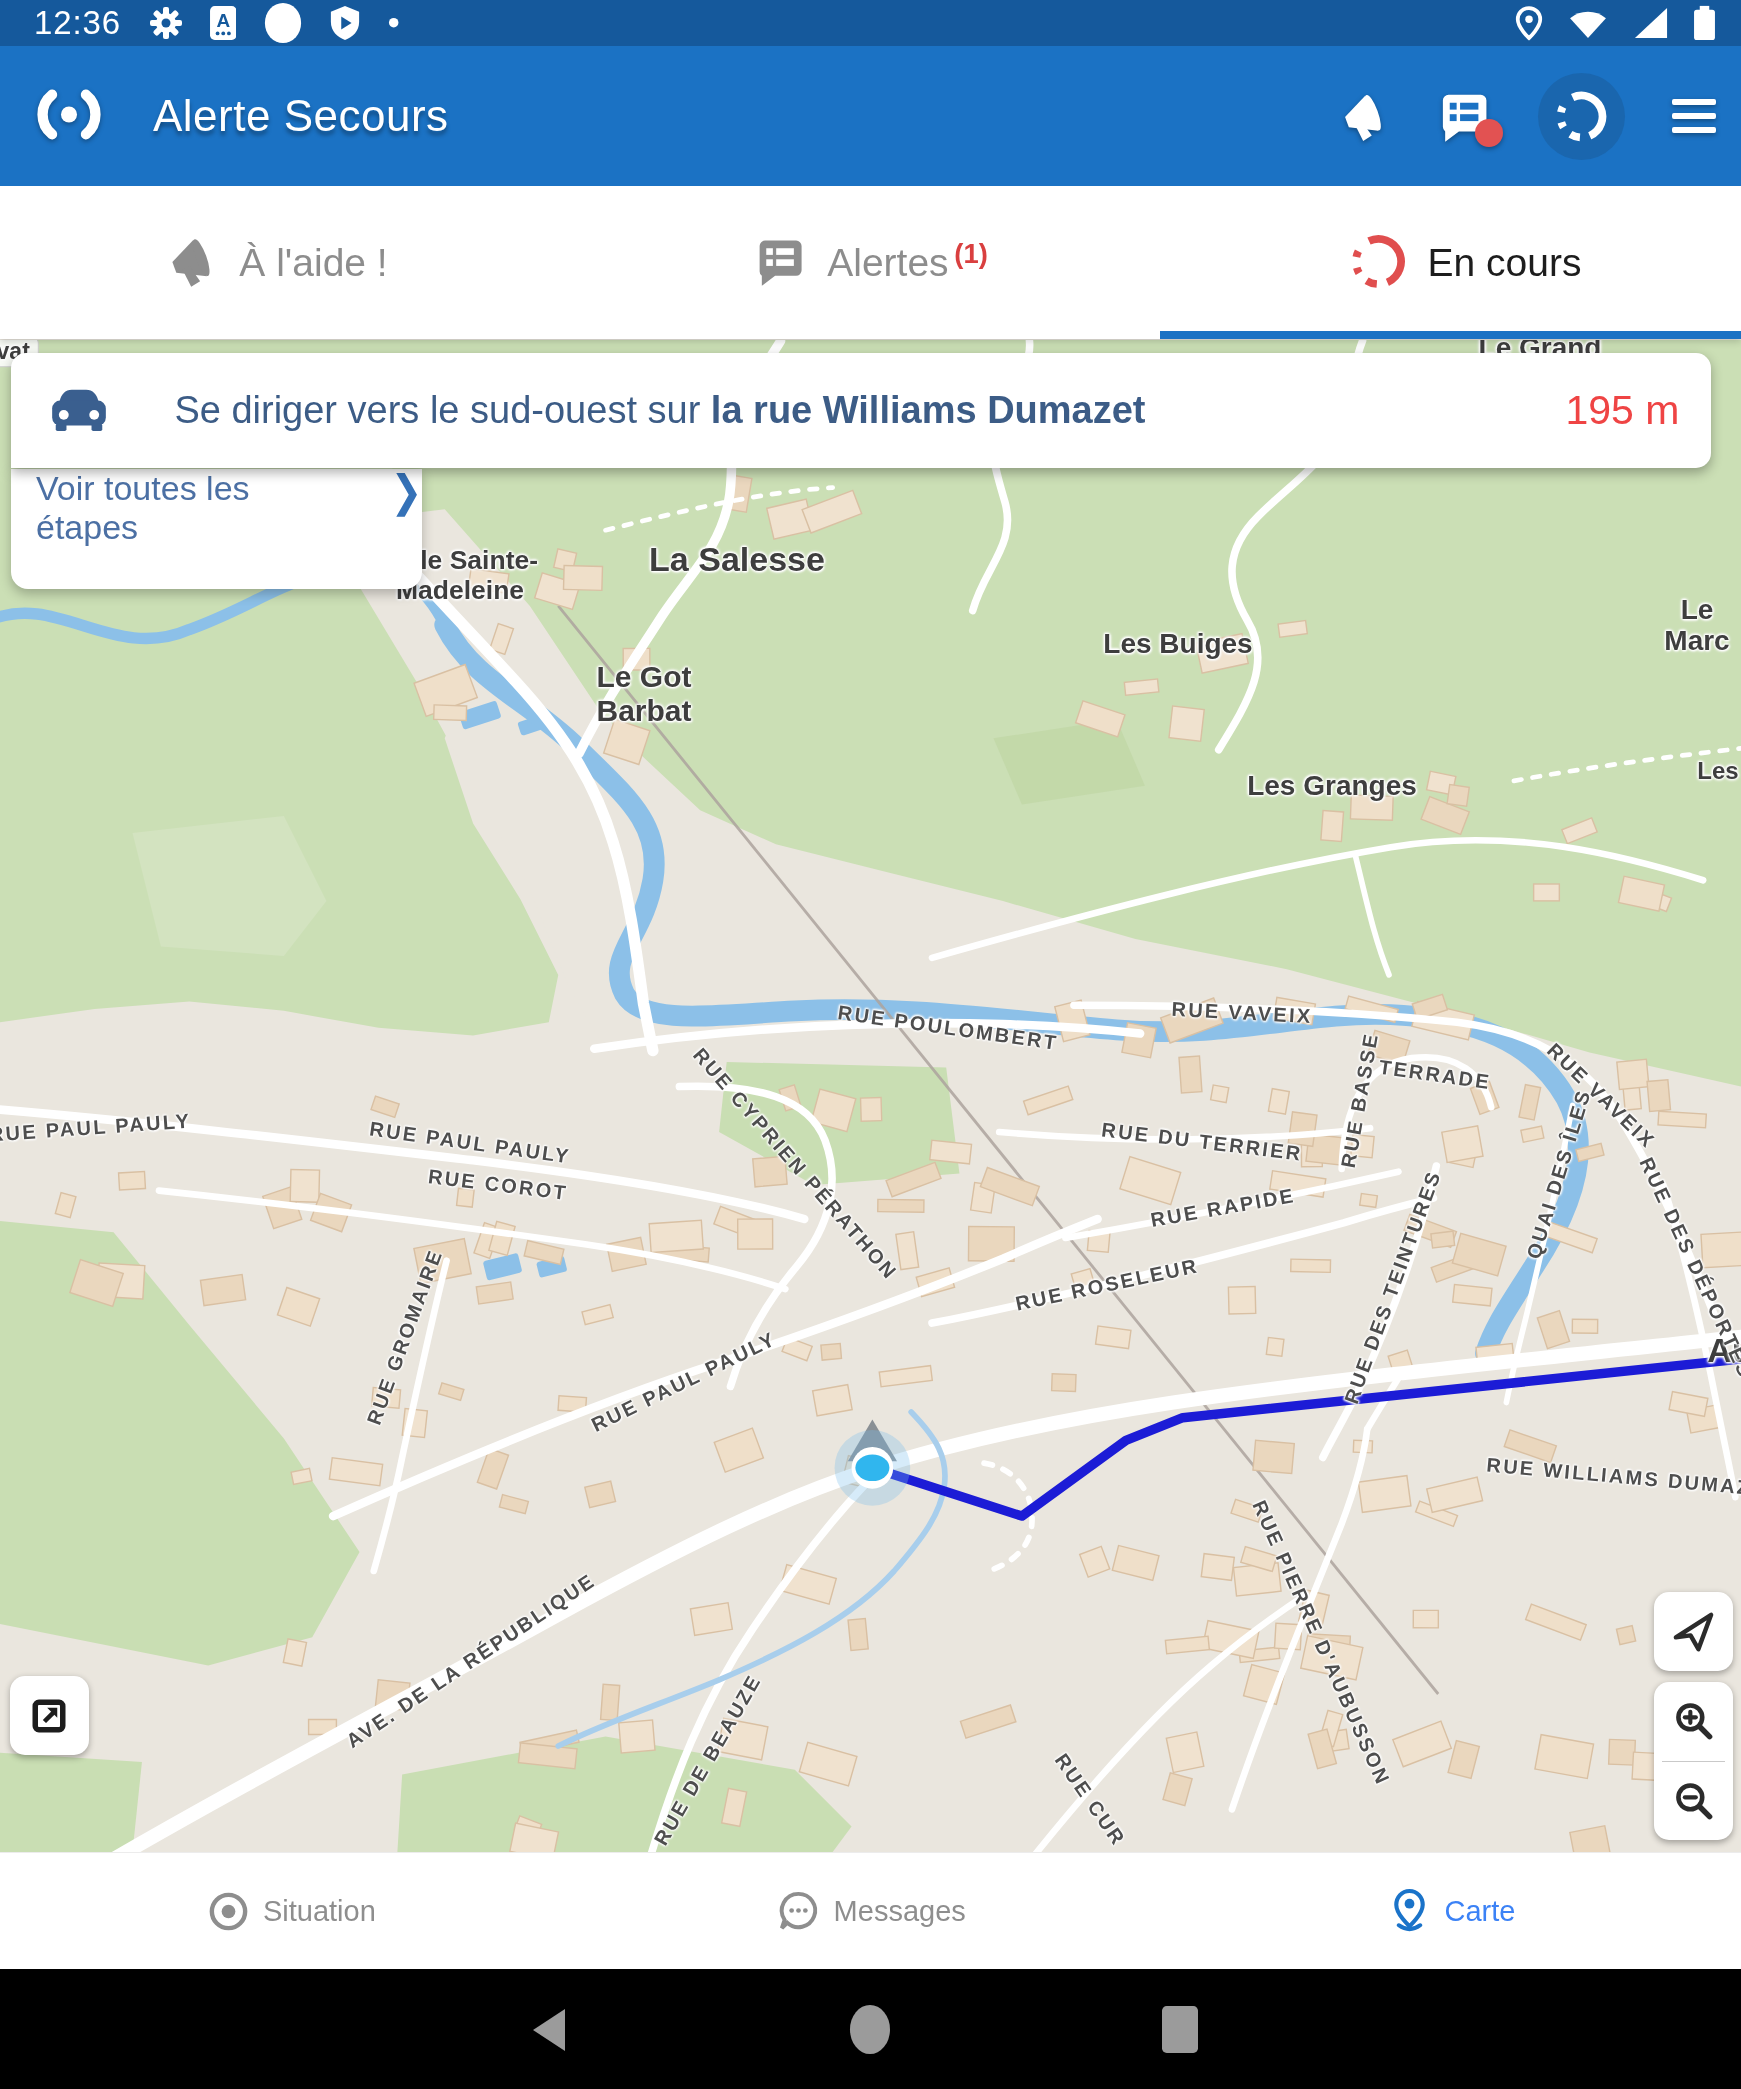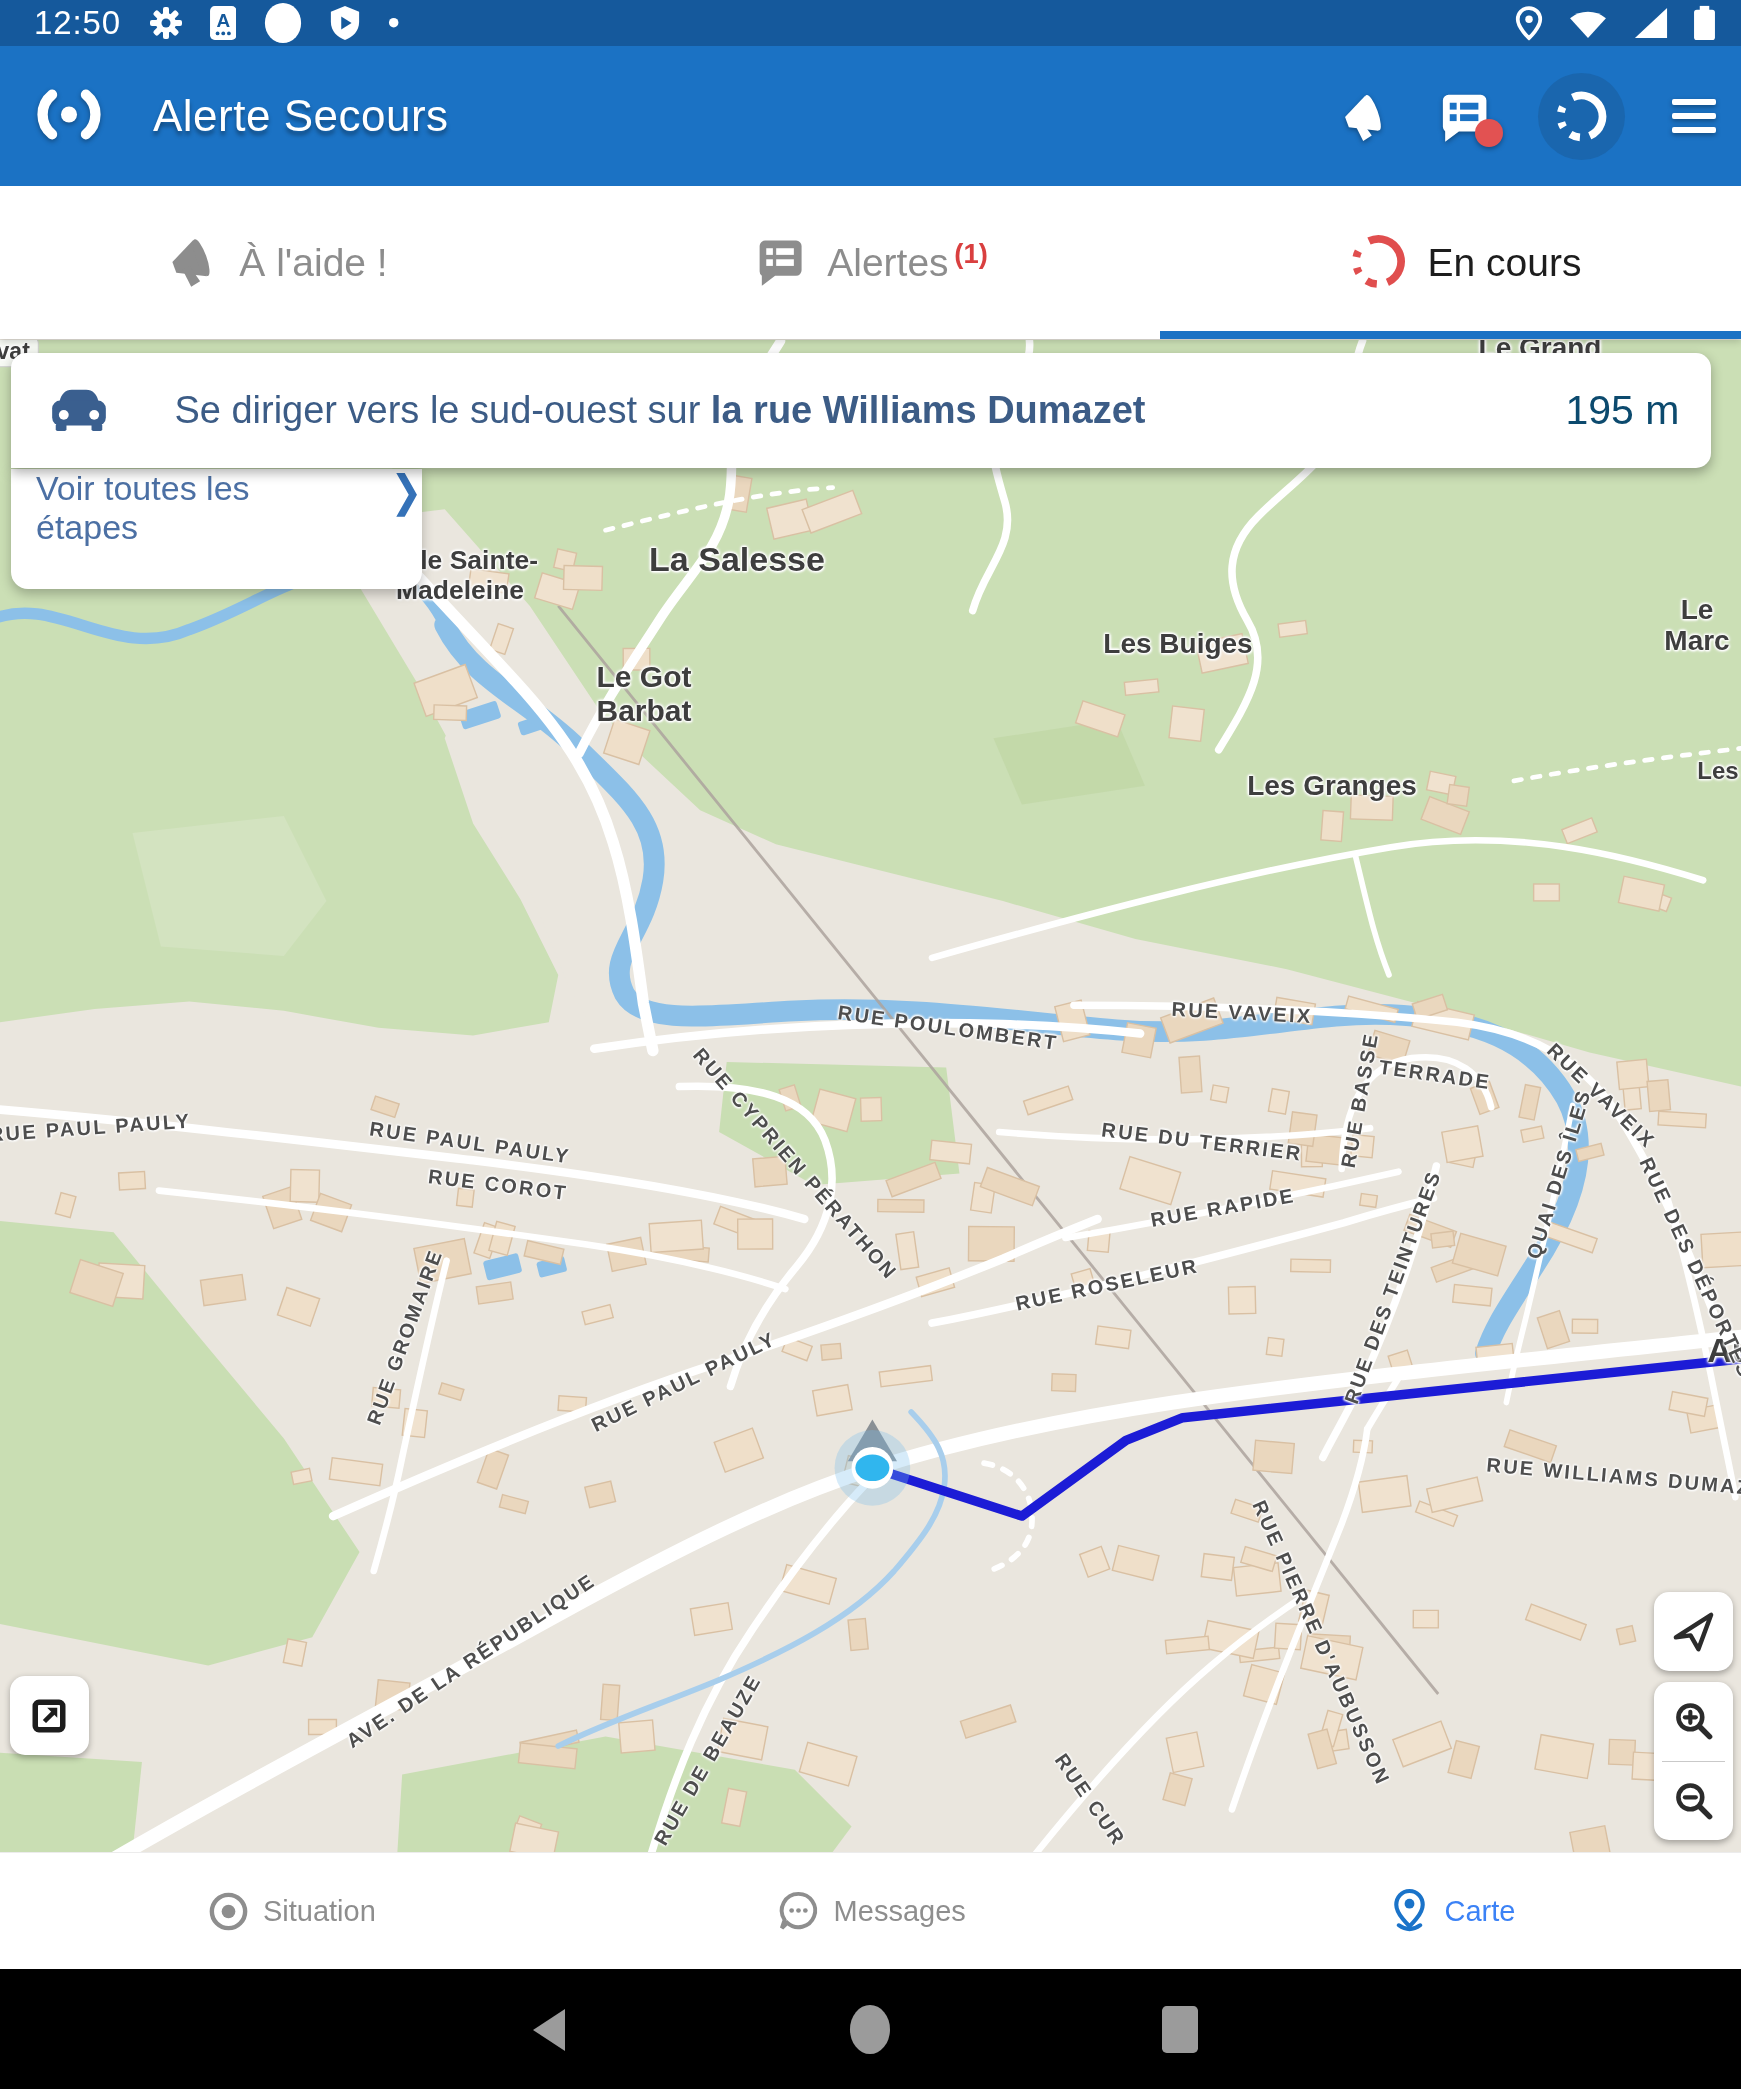--- a/index.html
+++ b/index.html
@@ -43,21 +43,21 @@
     text-shadow:0 0 2.8px #fff,0 0 2.8px #fff,0 0 3.8px #fff,0 0 4.7px #fff,0.9px 0.9px 1.9px #fff,-0.9px -0.9px 1.9px #fff;z-index:5;}
   .street-label{position:absolute;color:#4E4E4E;font-size:20px;font-weight:600;letter-spacing:2.3px;white-space:nowrap;
     text-shadow:0 0 2.8px #fff,0 0 2.8px #fff,0 0 3.8px #fff,0.9px 0.9px 1.9px #fff,-0.9px -0.9px 1.9px #fff;z-index:5;}
   .chip-label{background:rgba(255,255,255,.85);border:0.9px solid #cfcfcf;border-radius:5.7px;padding:0.9px 7.6px;}
   
   .nav-card{position:absolute;left:11.4px;top:13.2px;width:1700px;height:115px;background:#fff;
     border-radius:15px 15px 15px 0;box-shadow:0 4.7px 11.4px rgba(0,0,0,.30);display:flex;align-items:center;z-index:20;text-align:right;}
   .nav-card .car{margin-left:34px;}
   .nav-text{margin-left:61px;font-size:38px;color:#3C5C86;}
   .nav-text b{font-weight:700;}
-  .nav-dist{margin-left:auto;margin-right:32px;font-size:41px;color:#0c4a6e;}
+  .nav-dist{margin-left:auto;margin-right:32px;font-size:41px;color:#ef4444;}
   .steps-card{position:absolute;left:11.4px;top:129px;width:411px;height:120px;background:#fff;
     border-radius:0 0 17px 17px;box-shadow:0 4.7px 11.4px rgba(0,0,0,.25);display:flex;align-items:flex-start;z-index:19;cursor:pointer;}
   .steps-label{margin-left:24.6px;font-size:34px;color:#4C70A4;}
   .steps-chevron{margin-left:42px;font-size:38px;color:#3572B8;font-weight:700;transform:scaleY(1.15);}
   
   .map-btn{position:absolute;background:#fff;border-radius:15px;box-shadow:0 2.8px 6.6px rgba(0,0,0,.30);
     display:flex;align-items:center;justify-content:center;cursor:pointer;z-index:25;}
   .btn-expand{left:9.5px;top:1336px;width:79px;height:79px;}
   .btn-locate{left:1654px;top:1252px;width:79px;height:79px;}
   .zoom-panel{position:absolute;left:1654px;top:1342px;width:79px;height:158px;background:#fff;border-radius:15px;
@@ -74,21 +74,21 @@
   .android-nav{position:absolute;top:1969px;left:0;width:1741px;height:120px;background:#000;z-index:60;}
   .a-back{position:absolute;left:533px;top:40px;width:0;height:0;cursor:pointer;
     border-top:21px solid transparent;border-bottom:21px solid transparent;border-right:32px solid #9B9B9B;}
   .a-home{position:absolute;left:850px;top:36px;width:40px;height:49px;border-radius:50%;background:#9B9B9B;cursor:pointer;}
   .a-recent{position:absolute;left:1162px;top:37px;width:36px;height:47px;border-radius:4.7px;background:#9B9B9B;cursor:pointer;}
 </style>
 </head>
 <body>
 
 <div class="status-bar">
-  <span class="status-time">12:50</span>
+  <span class="status-time">12:36</span>
   <span class="sb-left">
     <span class="sb-ico">
       <svg width="34" height="34" viewBox="0 0 34 34">
           <g fill="#fff">
         <rect x="14" y="1" width="6" height="9" rx="2"></rect>
             <rect x="14" y="24" width="6" height="9" rx="2"></rect>
         <rect x="1" y="14" width="9" height="6" rx="2"></rect>
             <rect x="24" y="14" width="9" height="6" rx="2"></rect>
         <rect x="14" y="1" width="6" height="9" rx="2" transform="rotate(45 17 17)"></rect>
         <rect x="14" y="24" width="6" height="9" rx="2" transform="rotate(45 17 17)"></rect>

